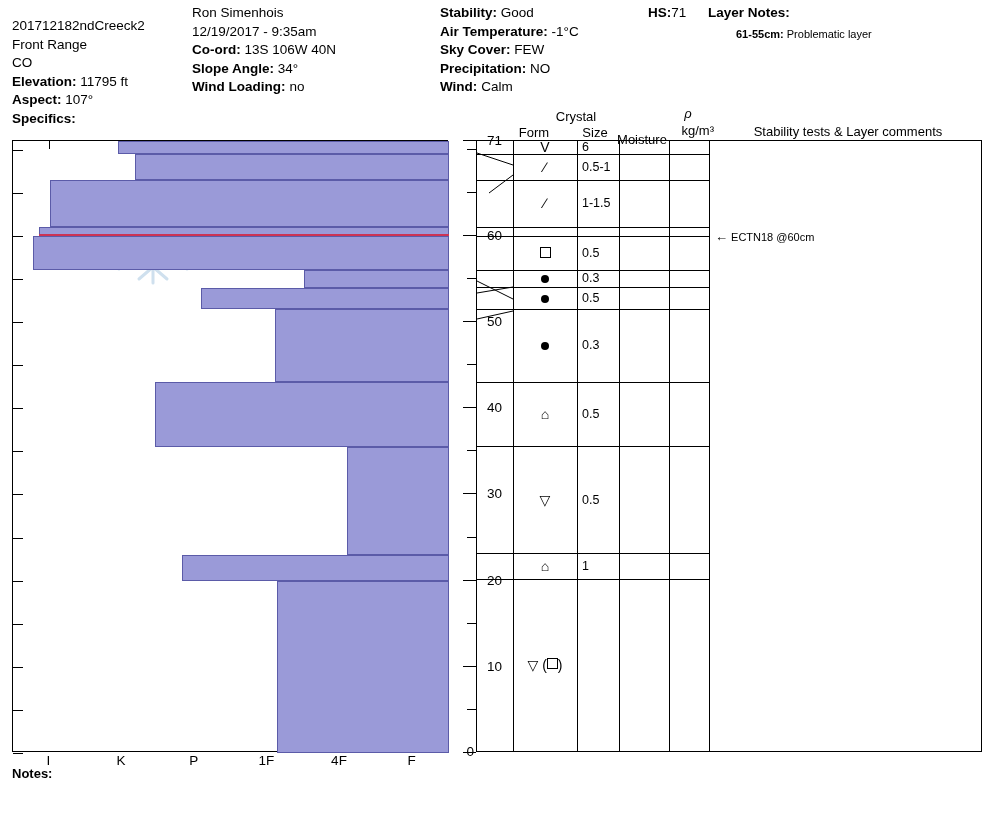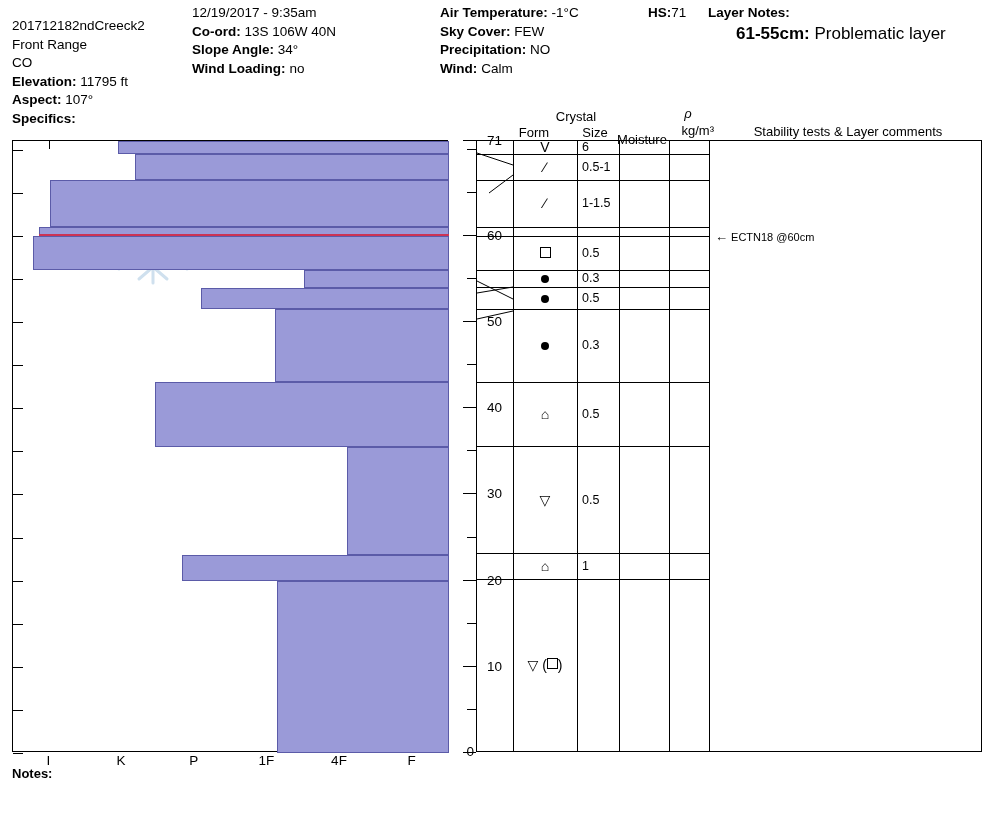--- a/index.html
+++ b/index.html
@@ -10,21 +10,21 @@
   .hdr{position:absolute;left:0;top:0;width:994px;height:112px;}
   .hcol{position:absolute;top:4px;font-size:13.5px;line-height:18.5px;}
   .hcol.c1{left:12px;width:170px;margin-top:13px;}
   .hcol.c2{left:192px;width:240px;}
   .hcol.c3{left:440px;width:240px;}
   .hcol.c4{left:648px;width:60px;}
   .hcol.c5{left:708px;width:280px;}
   .hrow{white-space:nowrap;}
   .lbl{font-weight:bold;}
   .val{font-weight:normal;}
-  .notes-small{font-size:17px;margin-top:2px;}
+  .notes-small{font-size:11px;margin-top:2px;}
   .notes-small .bold{font-weight:bold;}
 
   
   .colhdr{position:absolute;font-size:13px;text-align:center;}
   #ch-crystal{left:548px;top:109px;width:56px;}
   #ch-form{left:506px;top:125px;width:56px;}
   #ch-size{left:570px;top:125px;width:50px;}
   #ch-moist{left:614px;top:132px;width:56px;}
   #ch-rho-sym{left:668px;top:106px;width:40px;text-align:center;font-style:italic;}
   #ch-rho-unit{left:662px;top:123px;width:52px;text-align:right;}
@@ -71,27 +71,29 @@
     <div class="hcol c1">
       <div class="hrow"><span class="val">201712182ndCreeck2</span></div>
       <div class="hrow"><span class="val">Front Range</span></div>
       <div class="hrow"><span class="val">CO</span></div>
       <div class="hrow"><span class="lbl">Elevation:</span> <span class="val">11795 ft</span></div>
       <div class="hrow"><span class="lbl">Aspect:</span> <span class="val">107°</span></div>
       <div class="hrow"><span class="lbl">Specifics:</span></div>
     </div>
 
     <div class="hcol c2">
+      <div class="hrow"><span class="val">Ron Simenhois</span></div>
       <div class="hrow"><span class="val">12/19/2017 - 9:35am</span></div>
       <div class="hrow"><span class="lbl">Co-ord:</span> <span class="val">13S 106W 40N</span></div>
       <div class="hrow"><span class="lbl">Slope Angle:</span> <span class="val">34°</span></div>
       <div class="hrow"><span class="lbl">Wind Loading:</span> <span class="val">no</span></div>
     </div>
 
     <div class="hcol c3">
+      <div class="hrow"><span class="lbl">Stability:</span> <span class="val">Good</span></div>
       <div class="hrow"><span class="lbl">Air Temperature:</span> <span class="val">-1°C</span></div>
       <div class="hrow"><span class="lbl">Sky Cover:</span> <span class="val">FEW</span></div>
       <div class="hrow"><span class="lbl">Precipitation:</span> <span class="val">NO</span></div>
       <div class="hrow"><span class="lbl">Wind:</span> <span class="val">Calm</span></div>
     </div>
 
     <div class="hcol c4">
       <div class="hrow"><span class="lbl">HS:</span><span class="val">71</span></div>
     </div>
 

